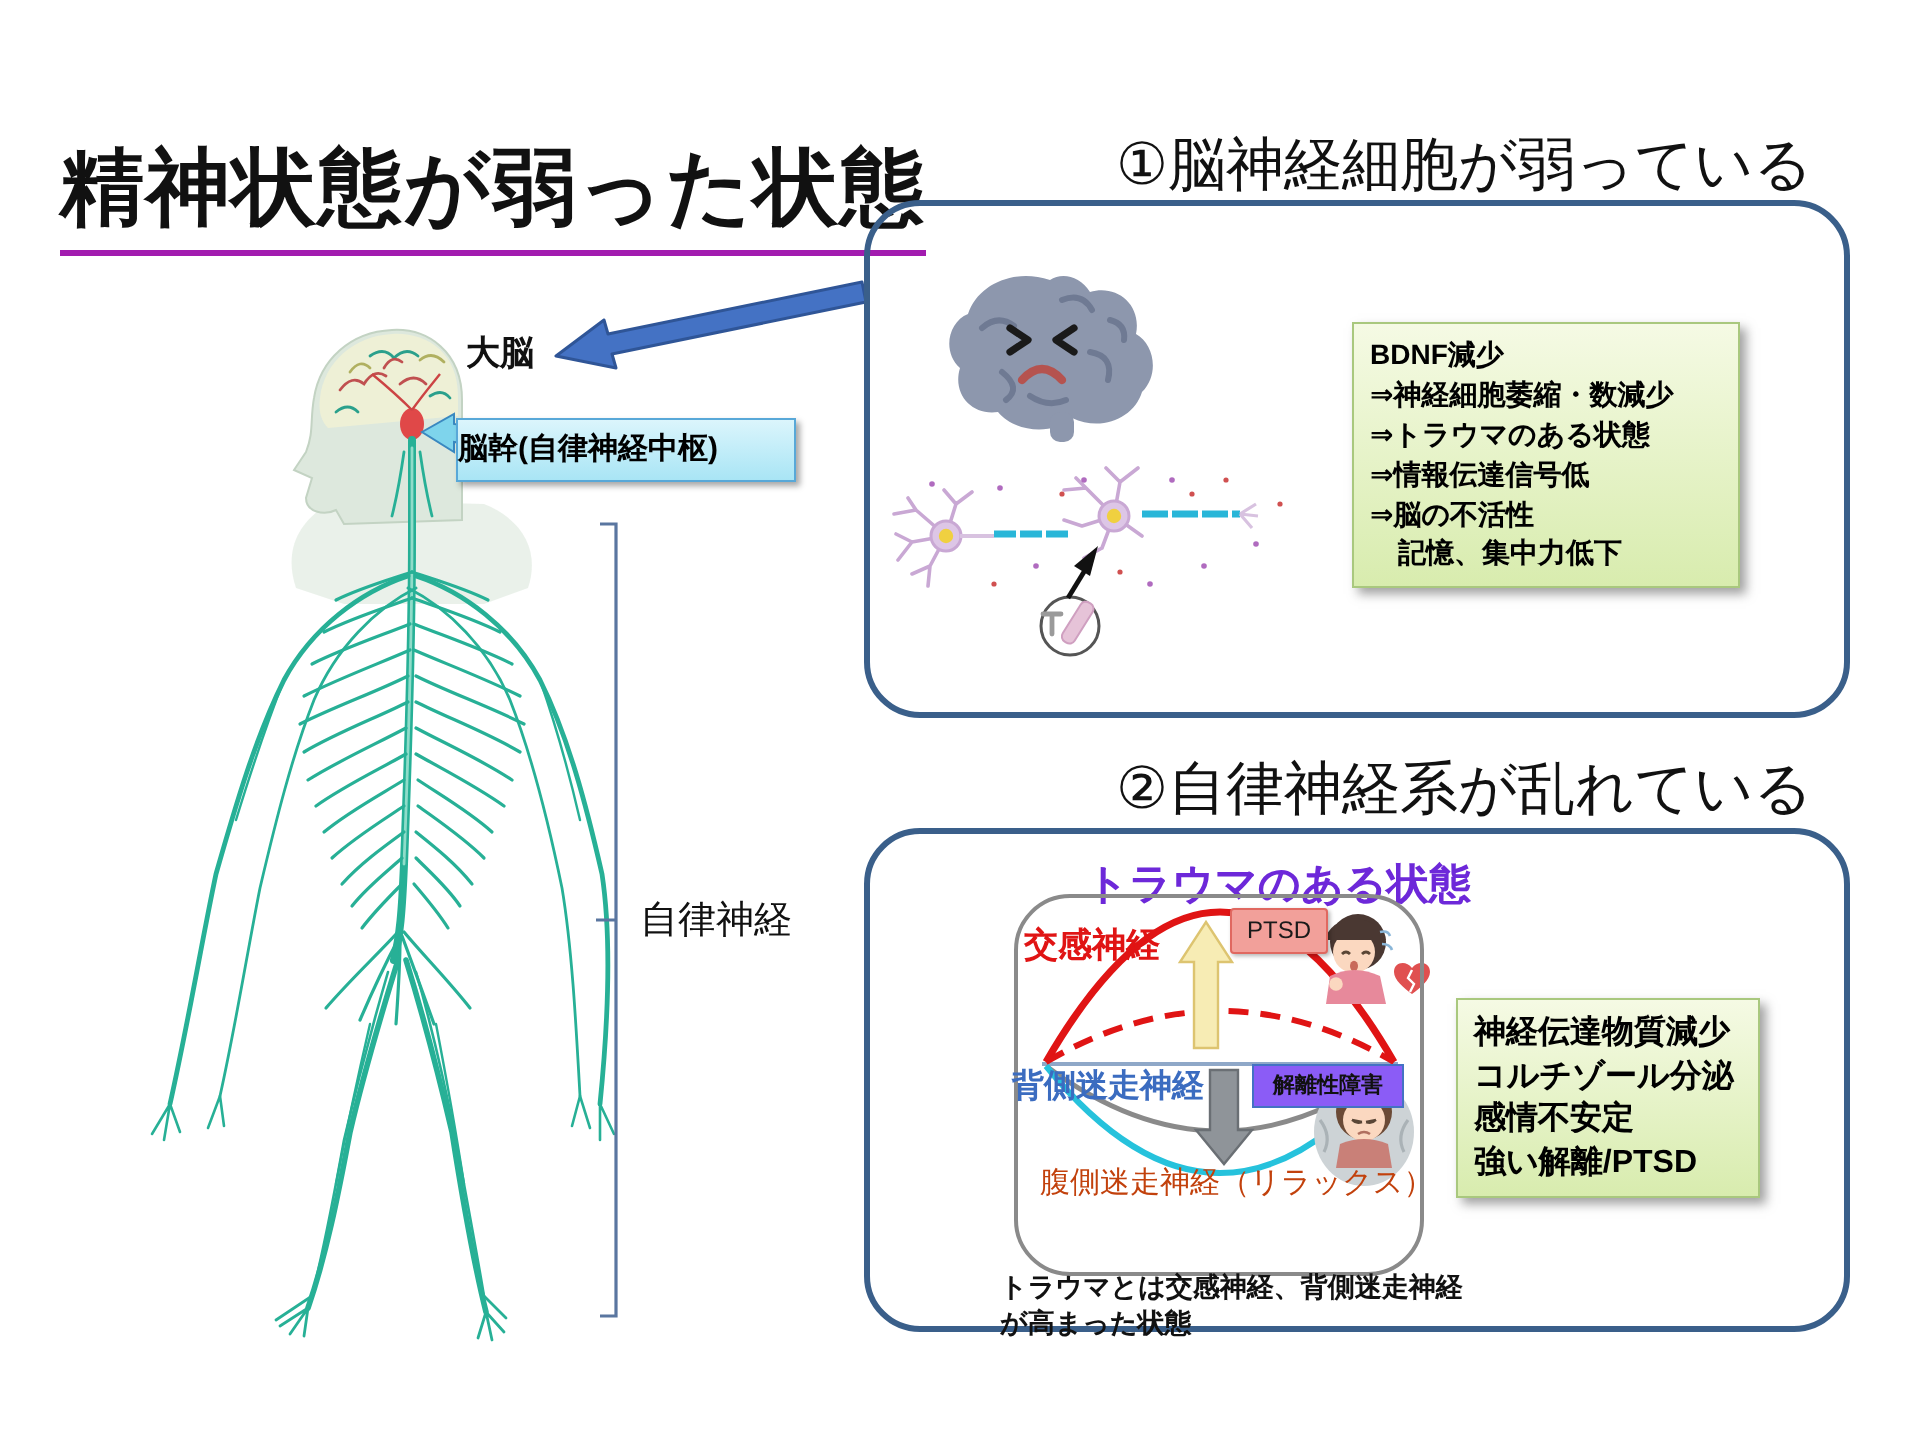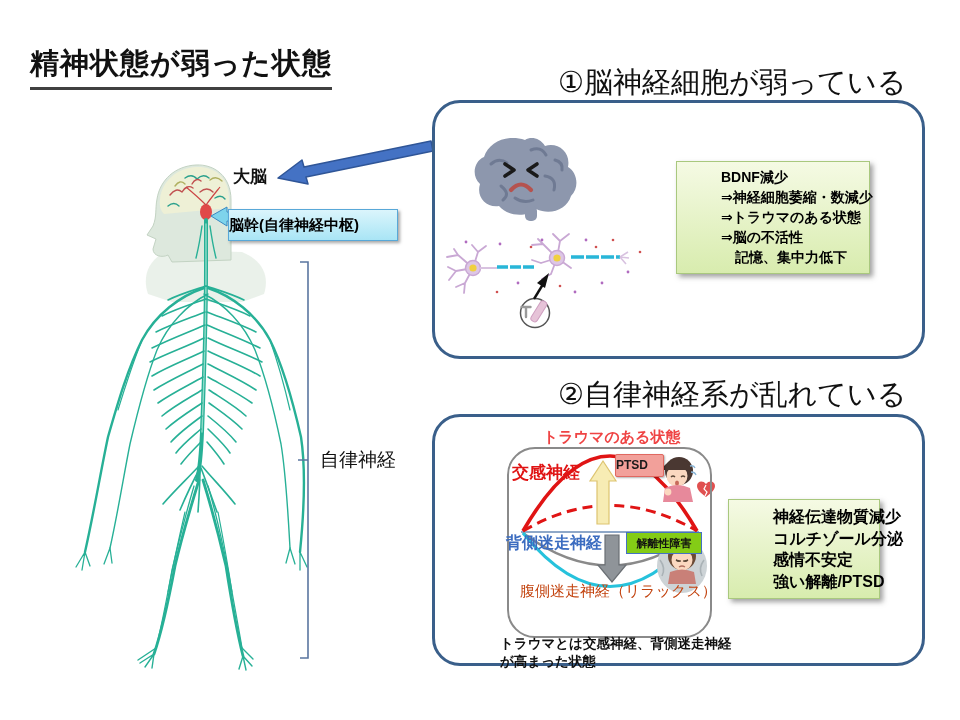--- a/index.html
+++ b/index.html
@@ -1,46 +1,46 @@
 <!DOCTYPE html>
 <html><head>
 <meta charset="utf-8">
 <style>
   html,body{margin:0;padding:0;}
   body{font-family:"Liberation Sans","DejaVu Sans",sans-serif;background:#fff;}
   #slide{position:relative;width:960px;height:720px;background:#ffffff;overflow:hidden;}
   .abs{position:absolute;}
-  #title{left:30px;top:44px;font-size:29px;font-weight:bold;color:#111;
-         border-bottom:3px solid #404040;padding-bottom:3px;letter-spacing:1px;}
+  #title{left:30px;top:66px;font-size:42px;font-weight:bold;color:#111;
+         border-bottom:3px solid #a21caf;padding-bottom:3px;letter-spacing:1px;}
   .panel{border:3px solid #3a5f8a;border-radius:28px;background:transparent;}
   #panel1{left:432px;top:100px;width:487px;height:253px;}
   #panel2{left:432px;top:414px;width:487px;height:246px;}
   .panel-heading{font-size:29px;color:#111;font-weight:500;white-space:nowrap;}
   #panel1-heading{left:558px;top:63px;}
   #panel2-heading{left:558px;top:375px;}
   .note-box{background:linear-gradient(#f5fae4,#d8ecae);border:1px solid #a9c87e;
             box-shadow:3px 3px 5px rgba(110,110,110,.65);color:#000;font-weight:700;}
   #note1{left:676px;top:161px;width:176px;padding:6px 8px;font-size:14px;line-height:1.42;}
   #note2{left:728px;top:499px;width:134px;padding:6px 8px;font-size:16px;line-height:1.35;}
-  .note-line{white-space:pre;margin-left:36px;}
+  .note-line{white-space:pre;}
   #cerebrum-label{left:233px;top:165px;font-size:17px;font-weight:600;color:#111;}
   #brainstem-box{left:228px;top:209px;width:168px;height:30px;line-height:30px;text-align:left;
                  font-size:15px;font-weight:700;color:#000;
                  background:linear-gradient(#dbf5fc,#a9e5f5);border:1.5px solid #58a8d8;
                  box-shadow:2px 2px 3px rgba(0,0,0,.35);}
   #autonomic-label{left:320px;top:447px;font-size:19px;font-weight:500;color:#111;}
-  #diagram-title{left:543px;top:428px;font-size:15px;font-weight:600;color:#ef4444;}
+  #diagram-title{left:543px;top:428px;font-size:21px;font-weight:600;color:#6d28d9;}
   #inner-box{left:507px;top:447px;width:201px;height:187px;border:2.5px solid #8a8a8a;border-radius:28px;}
   #sympathetic-label{left:512px;top:461px;color:#e01414;font-size:17px;font-weight:700;}
-  #ptsd-badge{left:615px;top:454px;width:47px;height:21px;line-height:21px;
+  #ptsd-badge{left:615px;top:454px;width:47px;height:21px;line-height:21px;text-align:center;
               background:#f2a09a;border:1px solid #e06860;border-radius:2px;
-              font-size:12px;font-weight:700;color:#1a1a1a;box-shadow:1px 1px 2px rgba(0,0,0,.3);}
+              font-size:12px;font-weight:400;color:#1a1a1a;box-shadow:1px 1px 2px rgba(0,0,0,.3);}
   #dorsal-label{left:506px;top:533px;color:#3b6cc0;font-size:16px;font-weight:700;}
   #dissociation-badge{left:626px;top:532px;width:74px;height:20px;line-height:20px;text-align:center;
-              background:#84cc16;border:1.5px solid #4472c4;font-size:11px;font-weight:700;color:#111;}
+              background:#8b5cf6;border:1.5px solid #4472c4;font-size:11px;font-weight:700;color:#111;}
   #ventral-label{left:520px;top:582px;color:#c2410c;font-size:15px;font-weight:400;text-align:center;}
   #diagram-caption{left:500px;top:635px;font-size:13.5px;font-weight:700;color:#111;line-height:1.32;}
   svg{display:block;}
 </style>
 </head>
 <body>
 
 <div id="slide">
 
   <svg class="abs" style="left:0;top:0" width="960" height="720" viewBox="0 0 960 720">
@@ -271,20 +271,21 @@
   <div id="cerebrum-label" class="abs">大脳</div>
   <div id="brainstem-box" class="abs">脳幹(自律神経中枢)</div>
   <div id="autonomic-label" class="abs">自律神経</div>
 
   <div id="panel1-heading" class="abs panel-heading">①脳神経細胞が弱っている</div>
   <div id="panel1" class="abs panel"></div>
   <div id="note1" class="abs note-box">
     <div class="note-line">BDNF減少</div>
     <div class="note-line">⇒神経細胞萎縮・数減少</div>
     <div class="note-line">⇒トラウマのある状態</div>
+    <div class="note-line">⇒情報伝達信号低</div>
     <div class="note-line">⇒脳の不活性</div>
     <div class="note-line">　記憶、集中力低下</div>
   </div>
 
   <div id="panel2-heading" class="abs panel-heading">②自律神経系が乱れている</div>
   <div id="panel2" class="abs panel"></div>
   <div id="diagram-title" class="abs">トラウマのある状態</div>
   <div id="inner-box" class="abs"></div>
   <div id="sympathetic-label" class="abs">交感神経</div>
   <div id="ptsd-badge" class="abs">PTSD</div>

